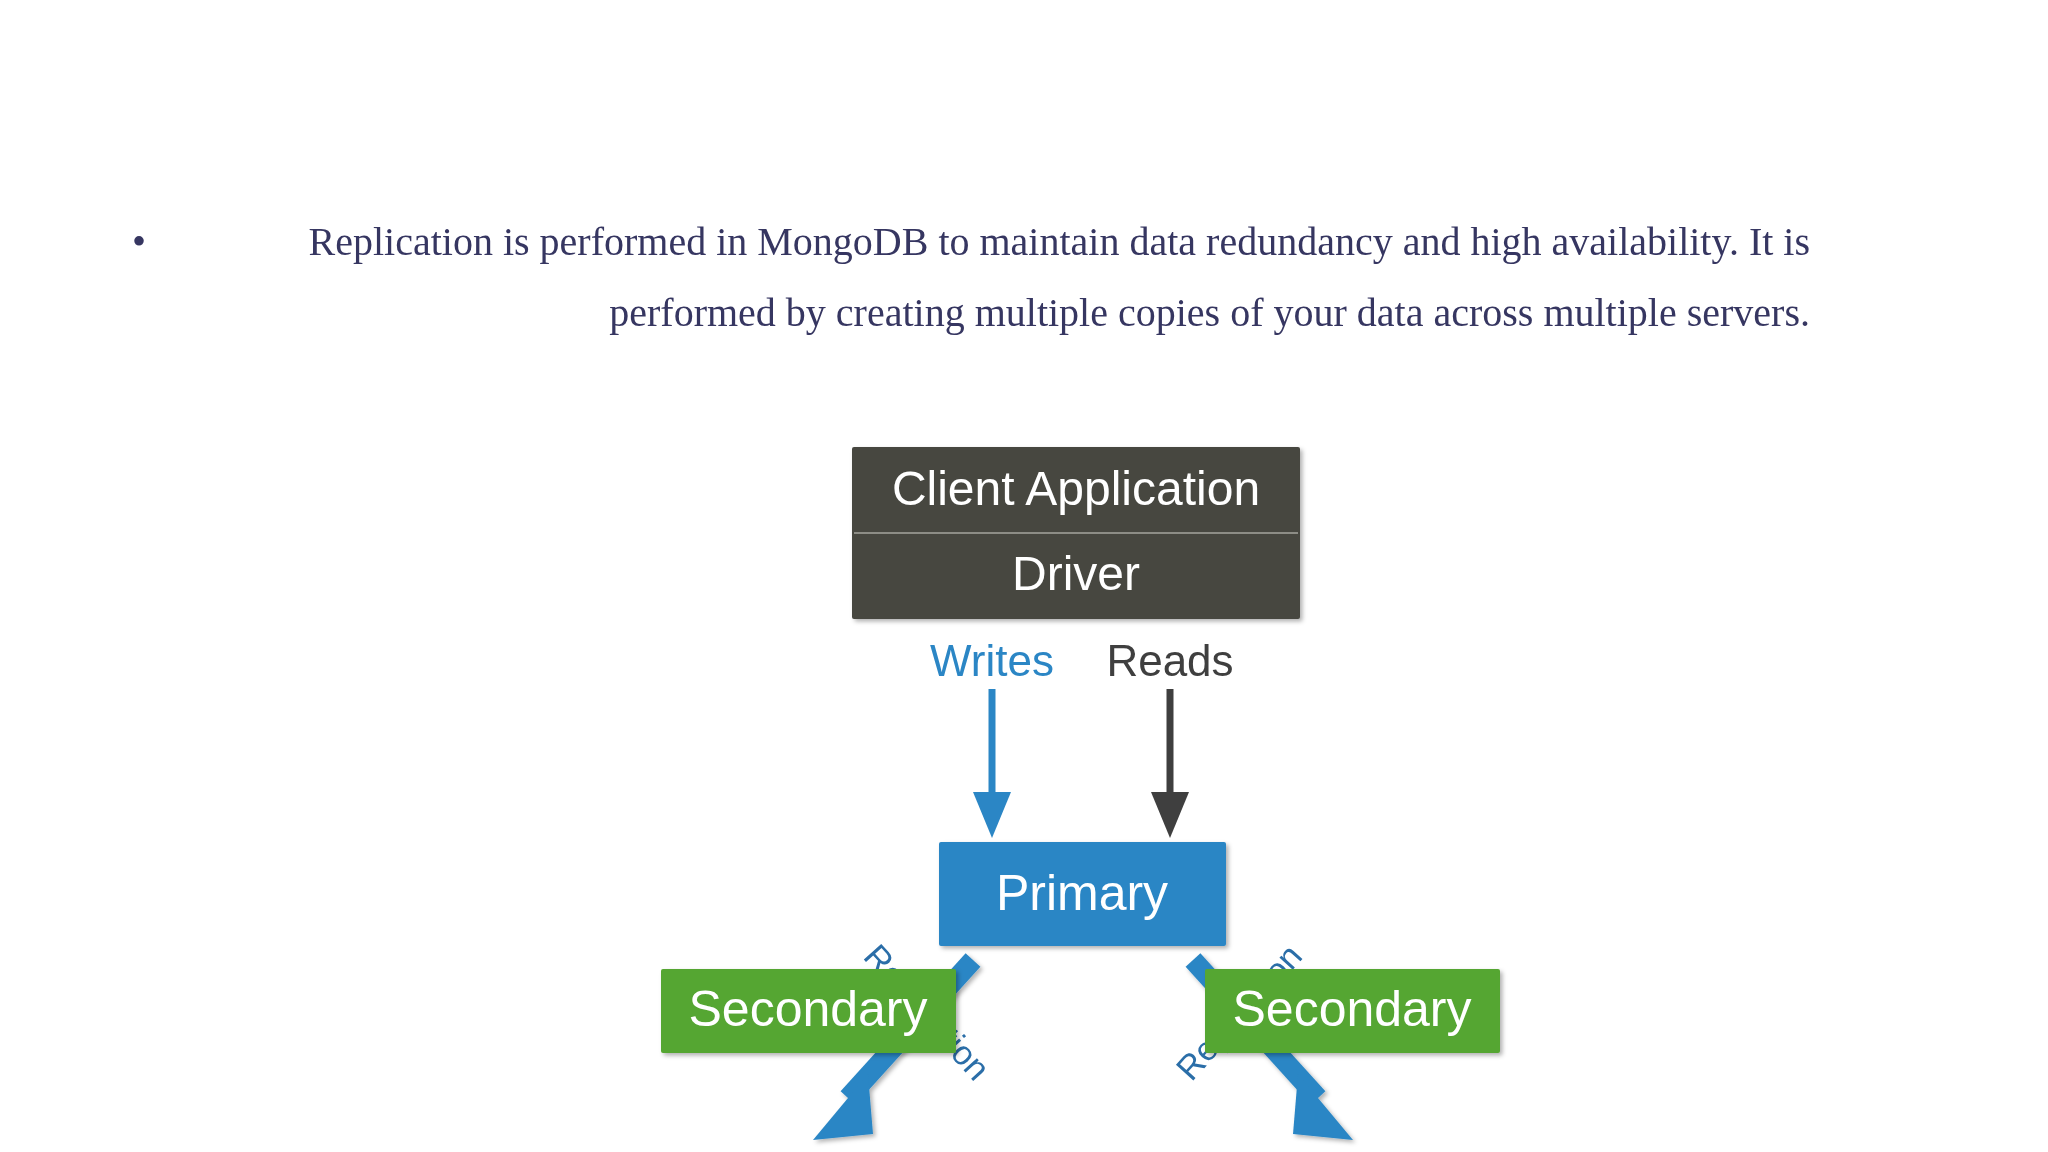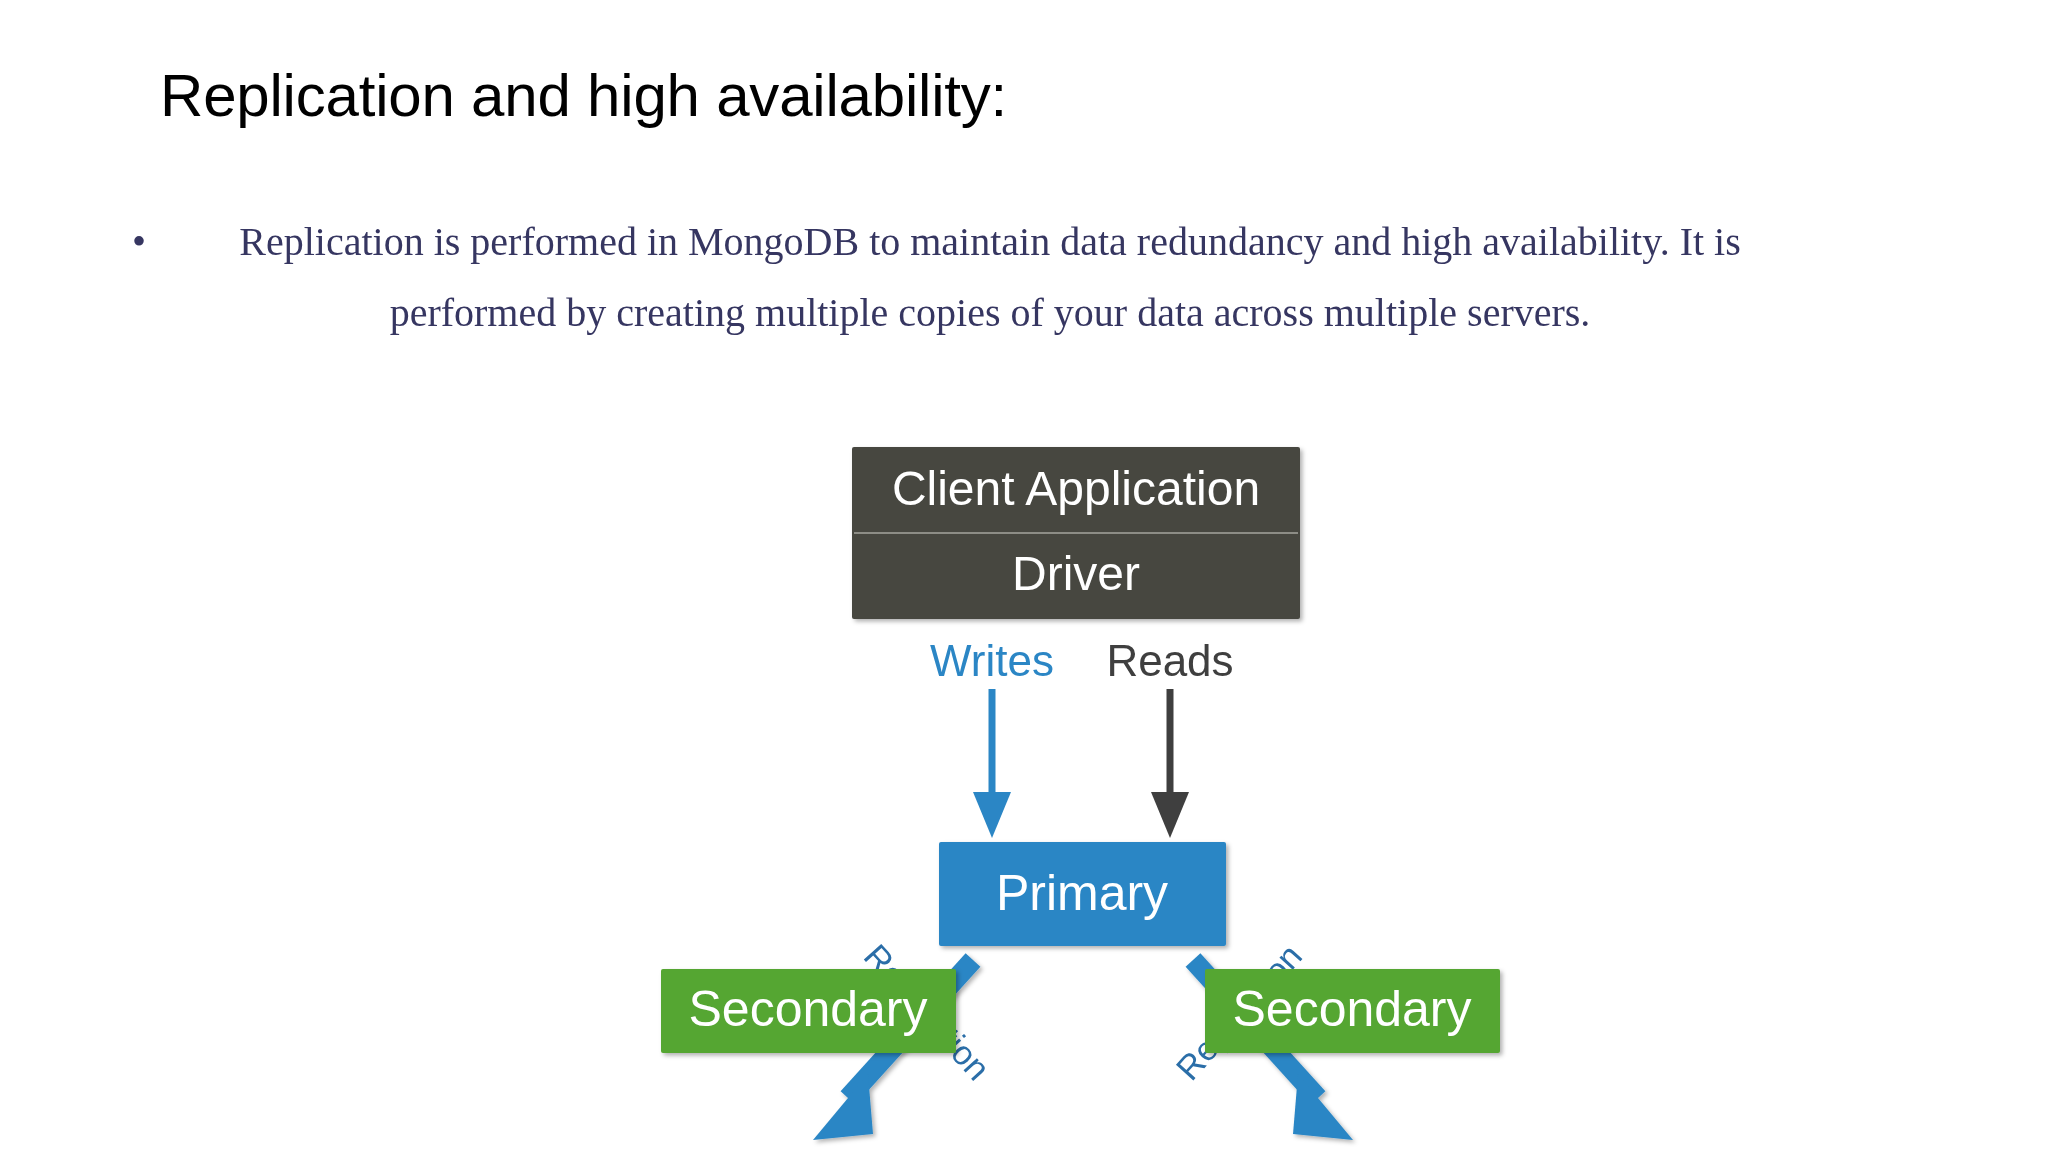--- a/index.html
+++ b/index.html
@@ -60,21 +60,21 @@
     text-align: left;
     padding-left: 4px;
     box-sizing: border-box;
   }
   .bullet-text {
     flex: 1 1 auto;
     font-family: "Liberation Serif", serif;
     font-size: 40px;
     line-height: 1.78;
     color: #363661;
-    text-align: center;
+    text-align: right;
     max-width: 1640px;
   }
 
   
   .diagram {
     position: absolute;
     left: 640px;
     top: 414px;
     width: 900px;
     height: 680px;
@@ -96,21 +96,20 @@
     font-family: "Liberation Sans", sans-serif;
     text-anchor: middle;
     dominant-baseline: middle;
   }
 </style>
 </head>
 <body>
 
 <div class="slide">
 
-  <div class="slide-title">Replication and high availability:</div>
 
   <div class="body-block">
     <div class="bullet-row">
       <span class="bullet-mark">•</span>
       <span class="bullet-text">Replication is performed in MongoDB to maintain data redundancy and high availability.  It is performed by creating multiple copies of your data across multiple servers.</span>
     </div>
   </div>
 
   <div class="diagram">
     <svg viewBox="0 0 900 680" xmlns="http://www.w3.org/2000/svg">

